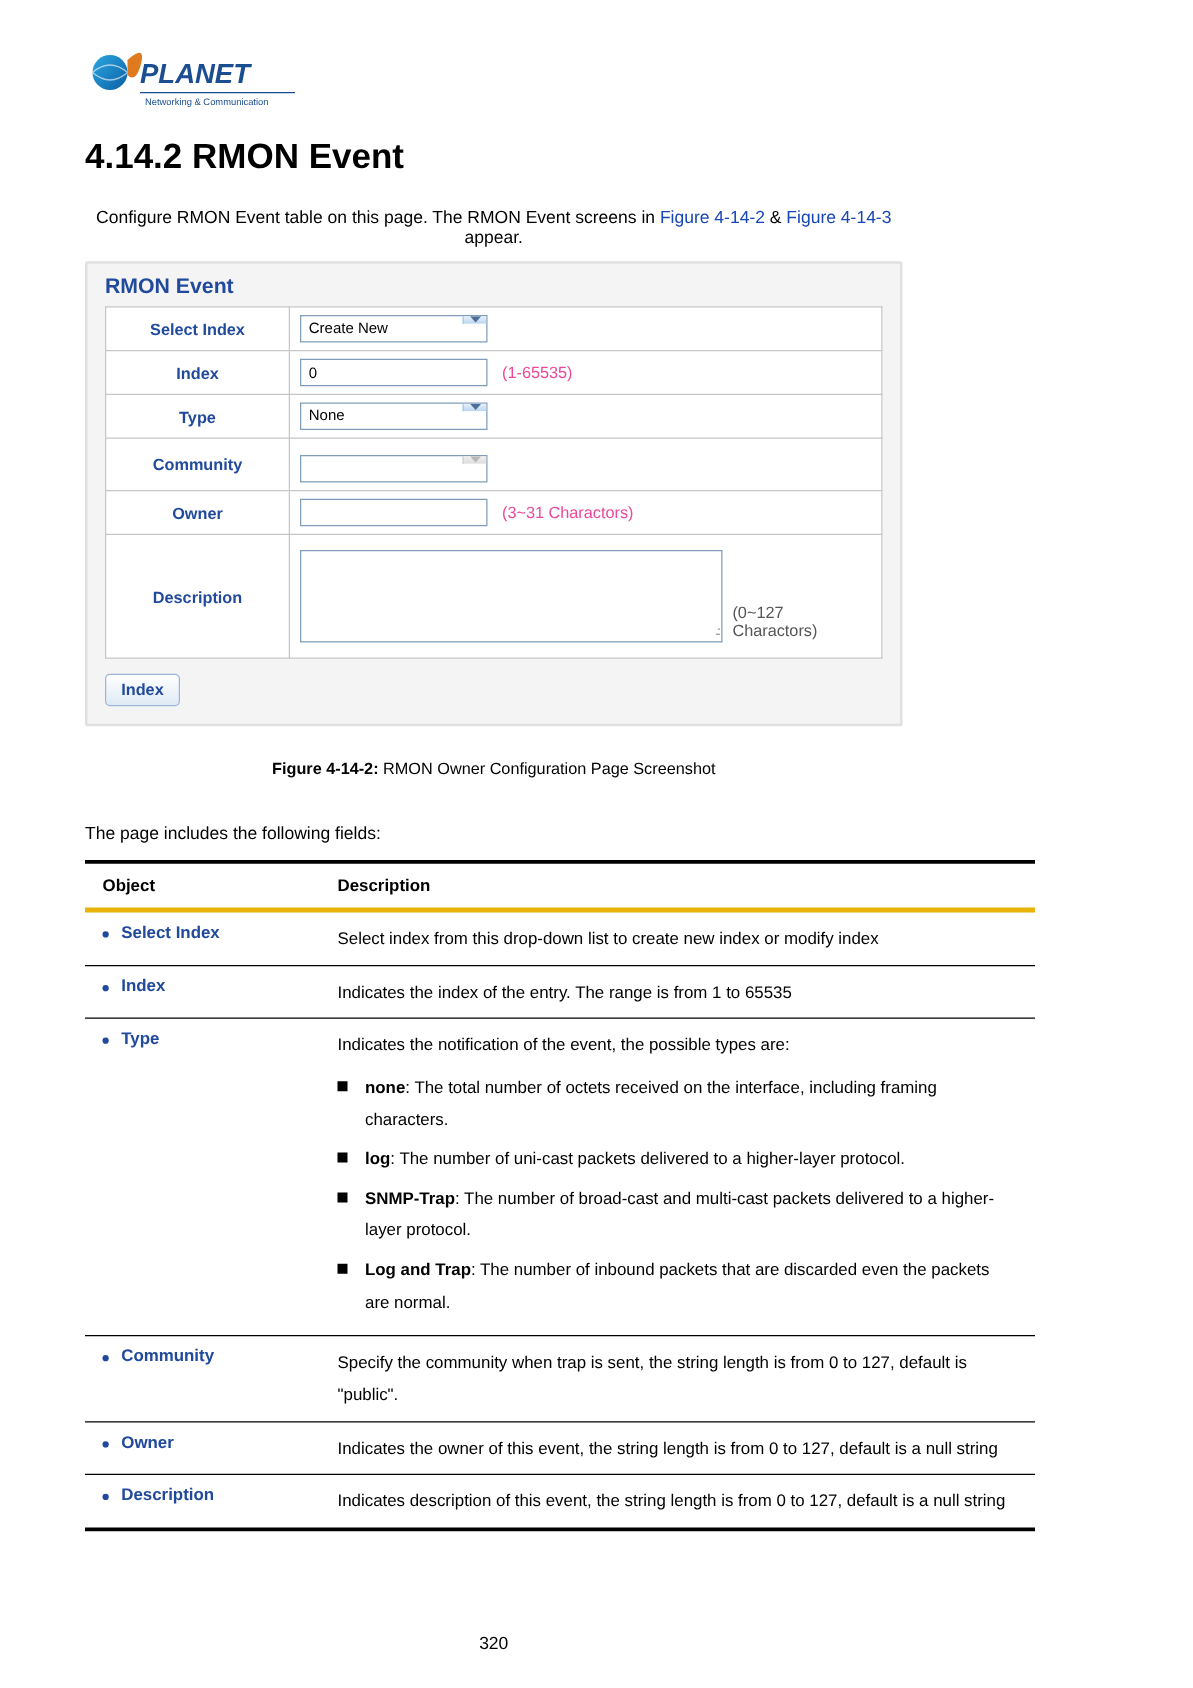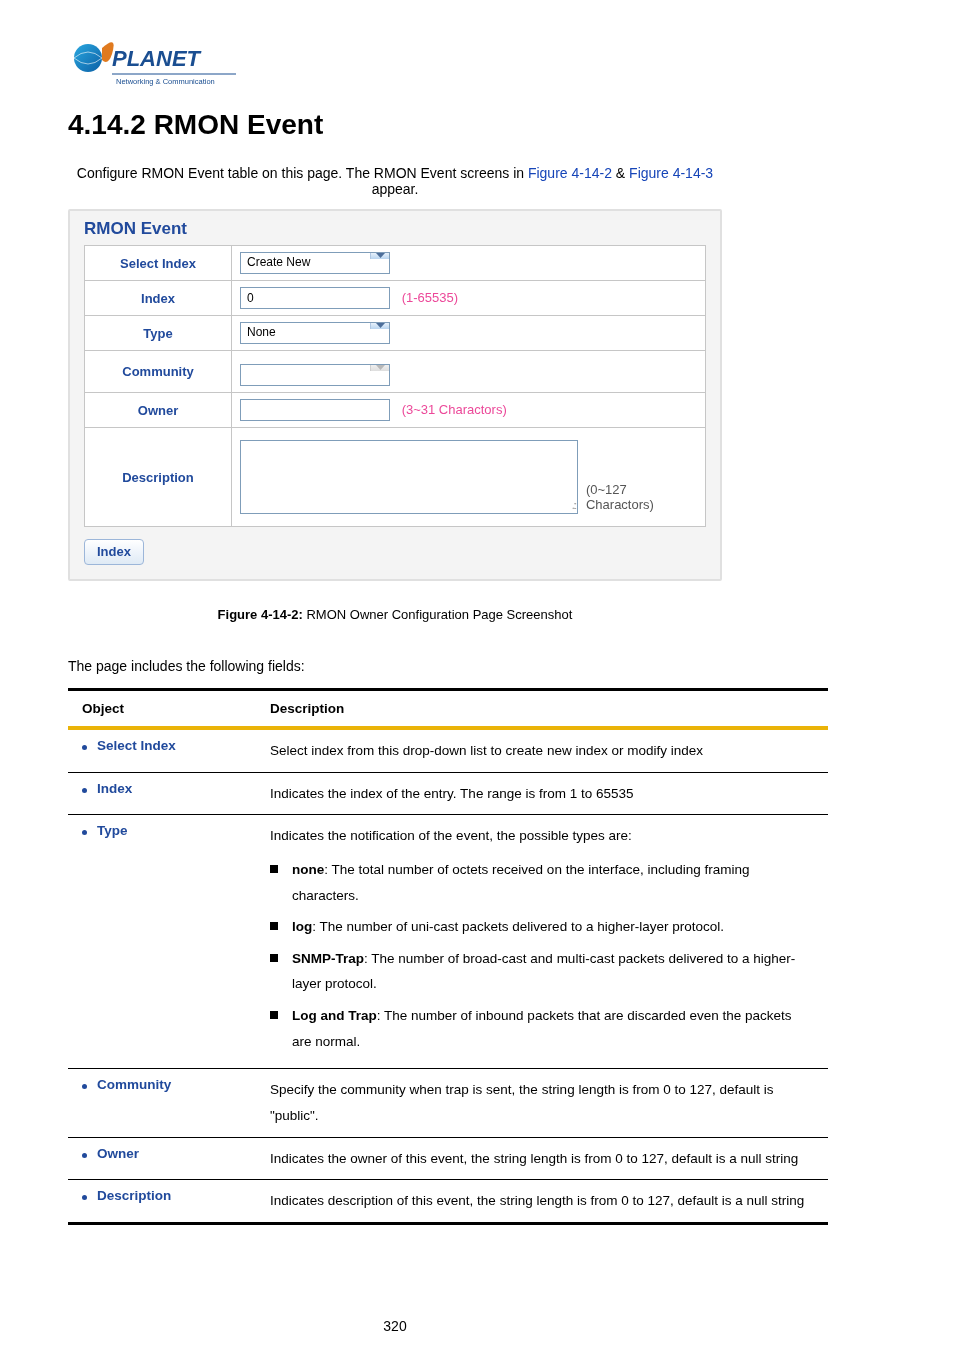--- a/index.html
+++ b/index.html
@@ -235,21 +235,21 @@
     margin-top: 8px;
     flex: 0 0 auto;
   }
   .type-list li .body {
     flex: 1;
   }
   .bold { font-weight: bold; }
   .lh { line-height: 1.9; }
   .page-num {
     position: absolute;
-    bottom: 16px;
+    bottom: 28px;
     left: 0;
     width: 100%;
     text-align: center;
     font-size: 14px;
   }
 </style>
 </head>
 <body>
 
 <div class="page">

